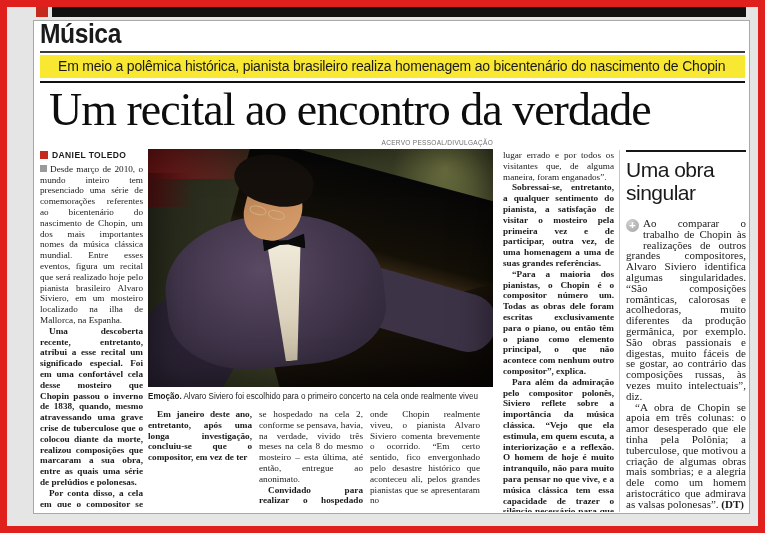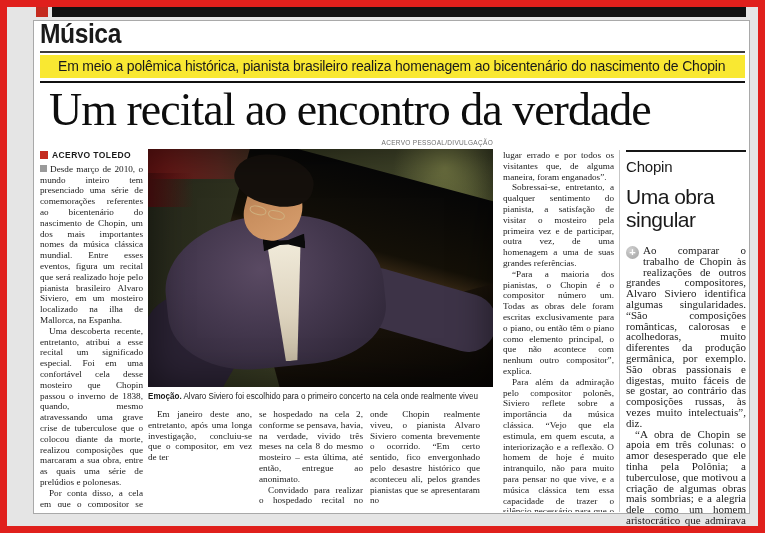--- a/index.html
+++ b/index.html
@@ -27,21 +27,21 @@
   }
   .kicker-rule{position:absolute; left:33px; top:74px; width:705px; height:2px; background:#101010;}
   .headline{
     position:absolute; left:42px; top:77px; margin:0; width:710px;
     font-family:"Liberation Serif", serif; font-weight:normal; font-size:46px; line-height:52px;
     letter-spacing:-1px; white-space:nowrap; color:#0d0d0d;
   }
   
   .col{position:absolute; overflow:hidden; text-align:justify; font-size:9.2px; line-height:10.8px;}
   .col p{margin:0;}
-  .col p.indent{text-indent:9px;}
+  .col p.indent{text-indent:9px;font-weight:bold;}
   .byline{font-family:"Liberation Sans", sans-serif; font-weight:bold; font-size:8.5px; letter-spacing:0.4px; margin-bottom:3px; white-space:nowrap;}
   .byline-bullet{display:inline-block; width:8px; height:8px; background:var(--byline-red,#c42b1f); margin-right:4px; vertical-align:-1px;}
   .para-bullet{display:inline-block; width:7px; height:7px; background:var(--bullet-gray,#9a9a9a); margin-right:3px; vertical-align:0px;}
   .col1{left:33px; top:143px; width:103px; height:357px;}
   .colA{left:141px; top:402px; width:104px; height:98px;}
   .colB{left:252px; top:402px; width:104px; height:98px;}
   .colC{left:363px; top:402px; width:110px; height:104px;}
   .colD{left:496px; top:143px; width:111px; height:362px;}
   
   .credit{
@@ -123,21 +123,21 @@
   <div class="content-box"></div>
 
   <h2 class="section-title">Música</h2>
   <div class="section-rule"></div>
   <div class="kicker">Em meio a polêmica histórica, pianista brasileiro realiza homenagem ao bicentenário do nascimento de Chopin</div>
   <div class="kicker-rule"></div>
   <h1 class="headline">Um recital ao encontro da verdade</h1>
 
   <div class="col col1">
     <div class="byline">
-      <span class="byline-bullet"></span><span>ACERVO TOLEDO</span>
+      <span class="byline-bullet"></span><span>DANIEL TOLEDO</span>
     </div>
     <p><span class="para-bullet"></span><span>Desde março de 2010, o mundo inteiro tem presenciado uma série de comemorações referentes ao bicentenário do nascimento de Chopin, um dos mais importantes nomes da música clássica mundial. Entre esses eventos, figura um recital que será realizado hoje pelo pianista brasileiro Alvaro Siviero, em um mosteiro localizado na ilha de Mallorca, na Espanha.</span></p>
     <p class="indent">Uma descoberta recente, entretanto, atribui a esse recital um significado especial. Foi em uma confortável cela desse mosteiro que Chopin passou o inverno de 1838, quando, mesmo atravessando uma grave crise de tuberculose que o colocou diante da morte, realizou composições que marcaram a sua obra, entre as quais uma série de prelúdios e polonesas.</p>
     <p class="indent">Por conta disso, a cela em que o compositor se hospedou acabou convertendo-se em um importan-</p>
   </div>
 
   <div class="credit">ACERVO PESSOAL/DIVULGAÇÃO</div>
   <div class="photo">
     <div class="curtain"></div>
     <div class="curtain2"></div>
@@ -171,21 +171,20 @@
   <div class="col colD">
     <p>lugar errado e por todos os visitantes que, de alguma maneira, foram enganados”.</p>
     <p class="indent">Sobressai-se, entretanto, a qualquer sentimento do pianista, a satisfação de visitar o mosteiro pela primeira vez e de participar, outra vez, de uma homenagem a uma de suas grandes referências.</p>
     <p class="indent">“Para a maioria dos pianistas, o Chopin é o compositor número um. Todas as obras dele foram escritas exclusivamente para o piano, ou então têm o piano como elemento principal, o que não acontece com nenhum outro compositor”, explica.</p>
     <p class="indent">Para além da admiração pelo compositor polonês, Siviero reflete sobre a importância da música clássica. “Vejo que ela estimula, em quem escuta, a interiorização e a reflexão. O homem de hoje é muito intranquilo, não para muito para pensar no que vive, e a música clássica tem essa capacidade de trazer o silêncio necessário para que o homem pense em si”.</p>
   </div>
 
   <div class="vrule"></div>
   <div class="sidebar">
     <div class="sidebar-rule"></div>
-    <h3 class="sidebar-label">Chopin</h3>
     <h2 class="sidebar-title">Uma obra singular</h2>
     <div class="sidebar-body">
       <p><span class="plus-icon">
             <span class="disc"></span>
           </span><span>Ao comparar o trabalho de Chopin às realizações de outros grandes compositores, Alvaro Siviero identifica algumas singularidades. “São composições românticas, calorosas e acolhedoras, muito diferentes da produção germânica, por exemplo. São obras passionais e digestas, muito fáceis de se gostar, ao contrário das composições russas, às vezes muito intelectuais”, diz.</span></p>
       <p class="indent"><span>“A obra de Chopin se apoia em três colunas: o amor desesperado que ele tinha pela Polônia; a tuberculose, que motivou a criação de algumas obras mais sombrias; e a alegria dele como um homem aristocrático que admirava as valsas polonesas”. </span><span class="dt-tag">(DT)</span></p>
     </div>
   </div>
 
 </div>

